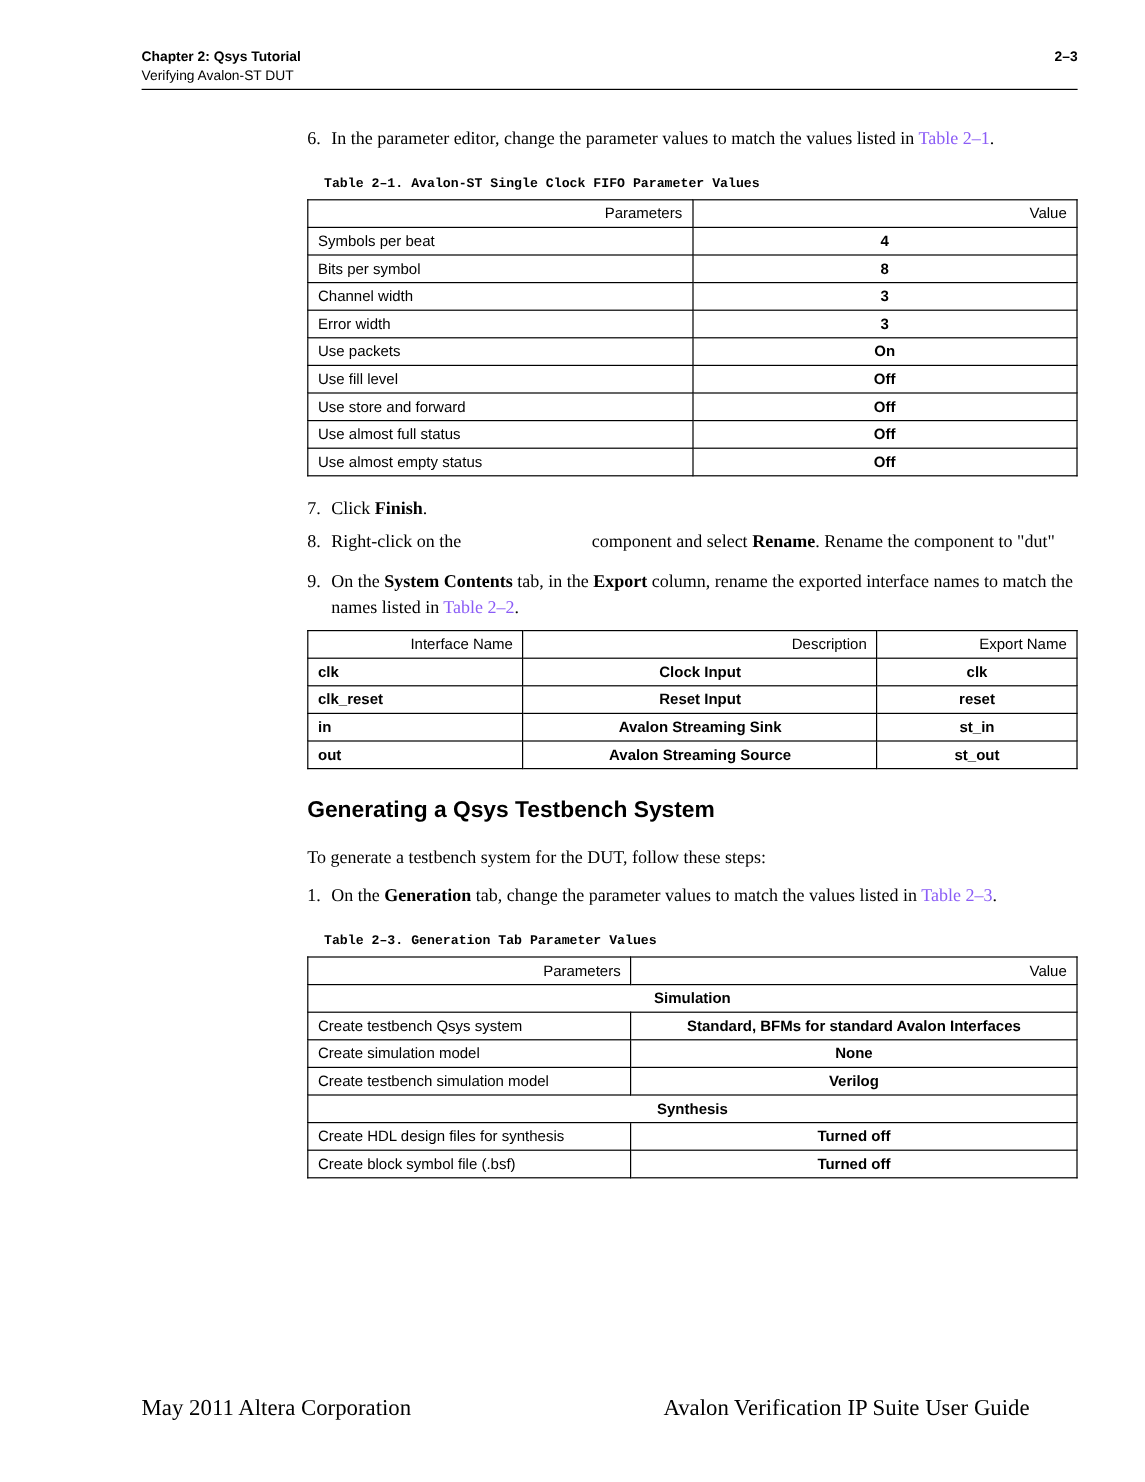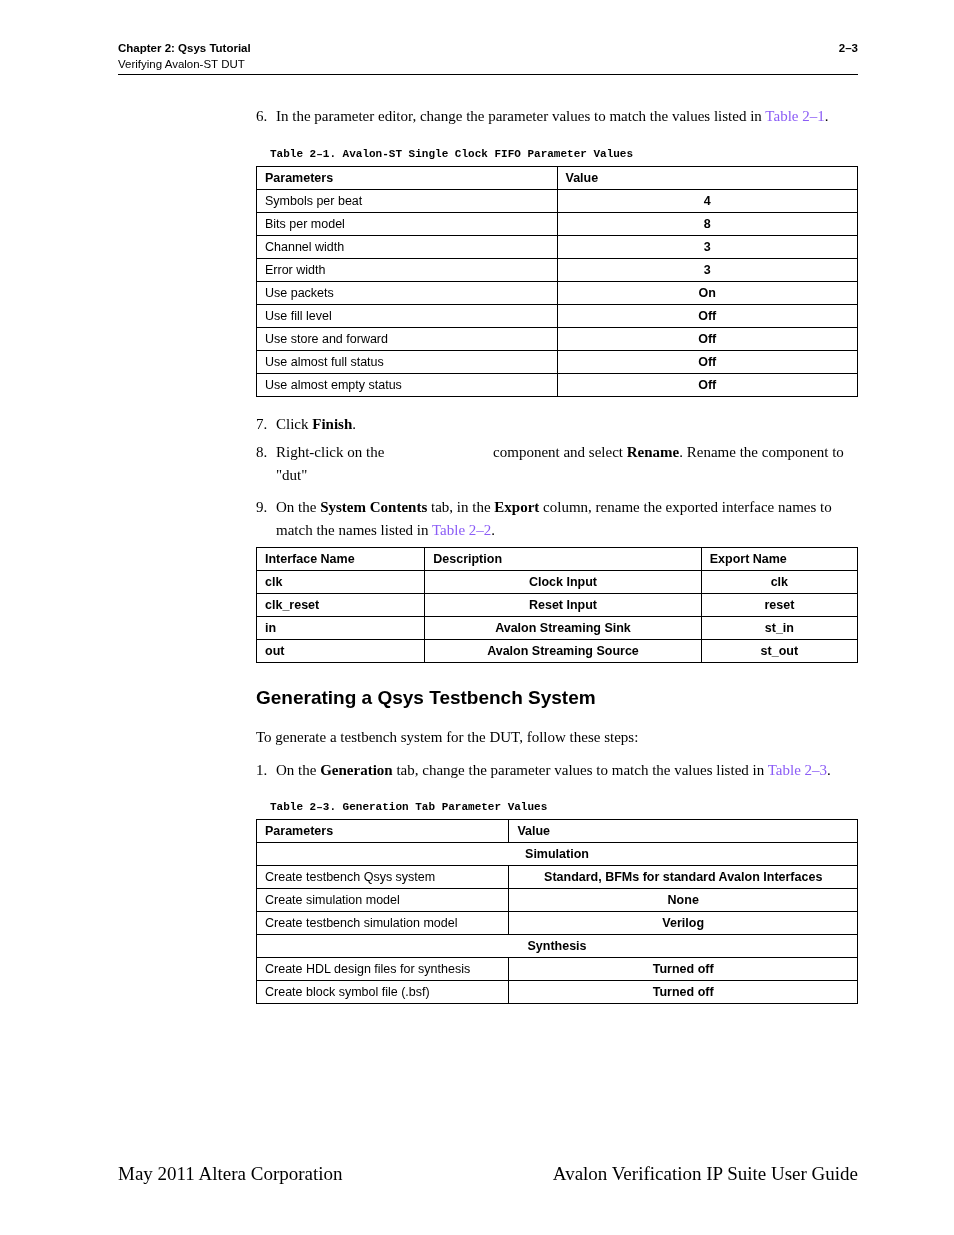--- a/index.html
+++ b/index.html
@@ -6,21 +6,21 @@
     margin: 0;
     padding: 0;
     font-family: "Times New Roman", Times, serif;
     font-size: 15px;
     color: #000;
   }
   .page {
     width: 954px;
     height: 1235px;
     margin: 0 auto;
-    padding: 40px 96px 0 118px;
+    padding: 40px 56px 0 118px;
     box-sizing: border-box;
     position: relative;
   }
   .header {
     display: flex;
     justify-content: space-between;
     font-family: Arial, Helvetica, sans-serif;
     font-size: 11.5px;
     line-height: 1.4;
     border-bottom: 1px solid #000;
@@ -54,22 +54,22 @@
     border-collapse: collapse;
     width: 100%;
     font-family: Arial, Helvetica, sans-serif;
     font-size: 12.5px;
   }
   th, td {
     border: 1px solid #000;
     padding: 4px 8px;
   }
   th {
-    font-weight: bold;
-    text-align: left;
+    font-weight: normal;
+    text-align: right;
   }
   tbody td.param { font-weight: normal; text-align: left; }
   tbody td.val   { font-weight: bold; text-align: center; }
   tbody td.iface { font-weight: bold; text-align: left; }
   tbody td.desc  { font-weight: bold; text-align: center; }
   tbody td.export{ font-weight: bold; text-align: center; }
   tbody td.section-row { font-weight: bold; text-align: center; }
   h2.section-heading {
     font-family: Arial, Helvetica, sans-serif;
     font-size: 19px;
@@ -119,21 +119,21 @@
           <th style="width:50%">Parameters</th>
           <th style="width:50%">Value</th>
         </tr>
       </thead>
       <tbody>
         <tr>
             <td class="param">Symbols per beat</td>
             <td class="val">4</td>
           </tr>
         <tr>
-            <td class="param">Bits per model</td>
+            <td class="param">Bits per symbol</td>
             <td class="val">8</td>
           </tr>
         <tr>
             <td class="param">Channel width</td>
             <td class="val">3</td>
           </tr>
         <tr>
             <td class="param">Error width</td>
             <td class="val">3</td>
           </tr>

